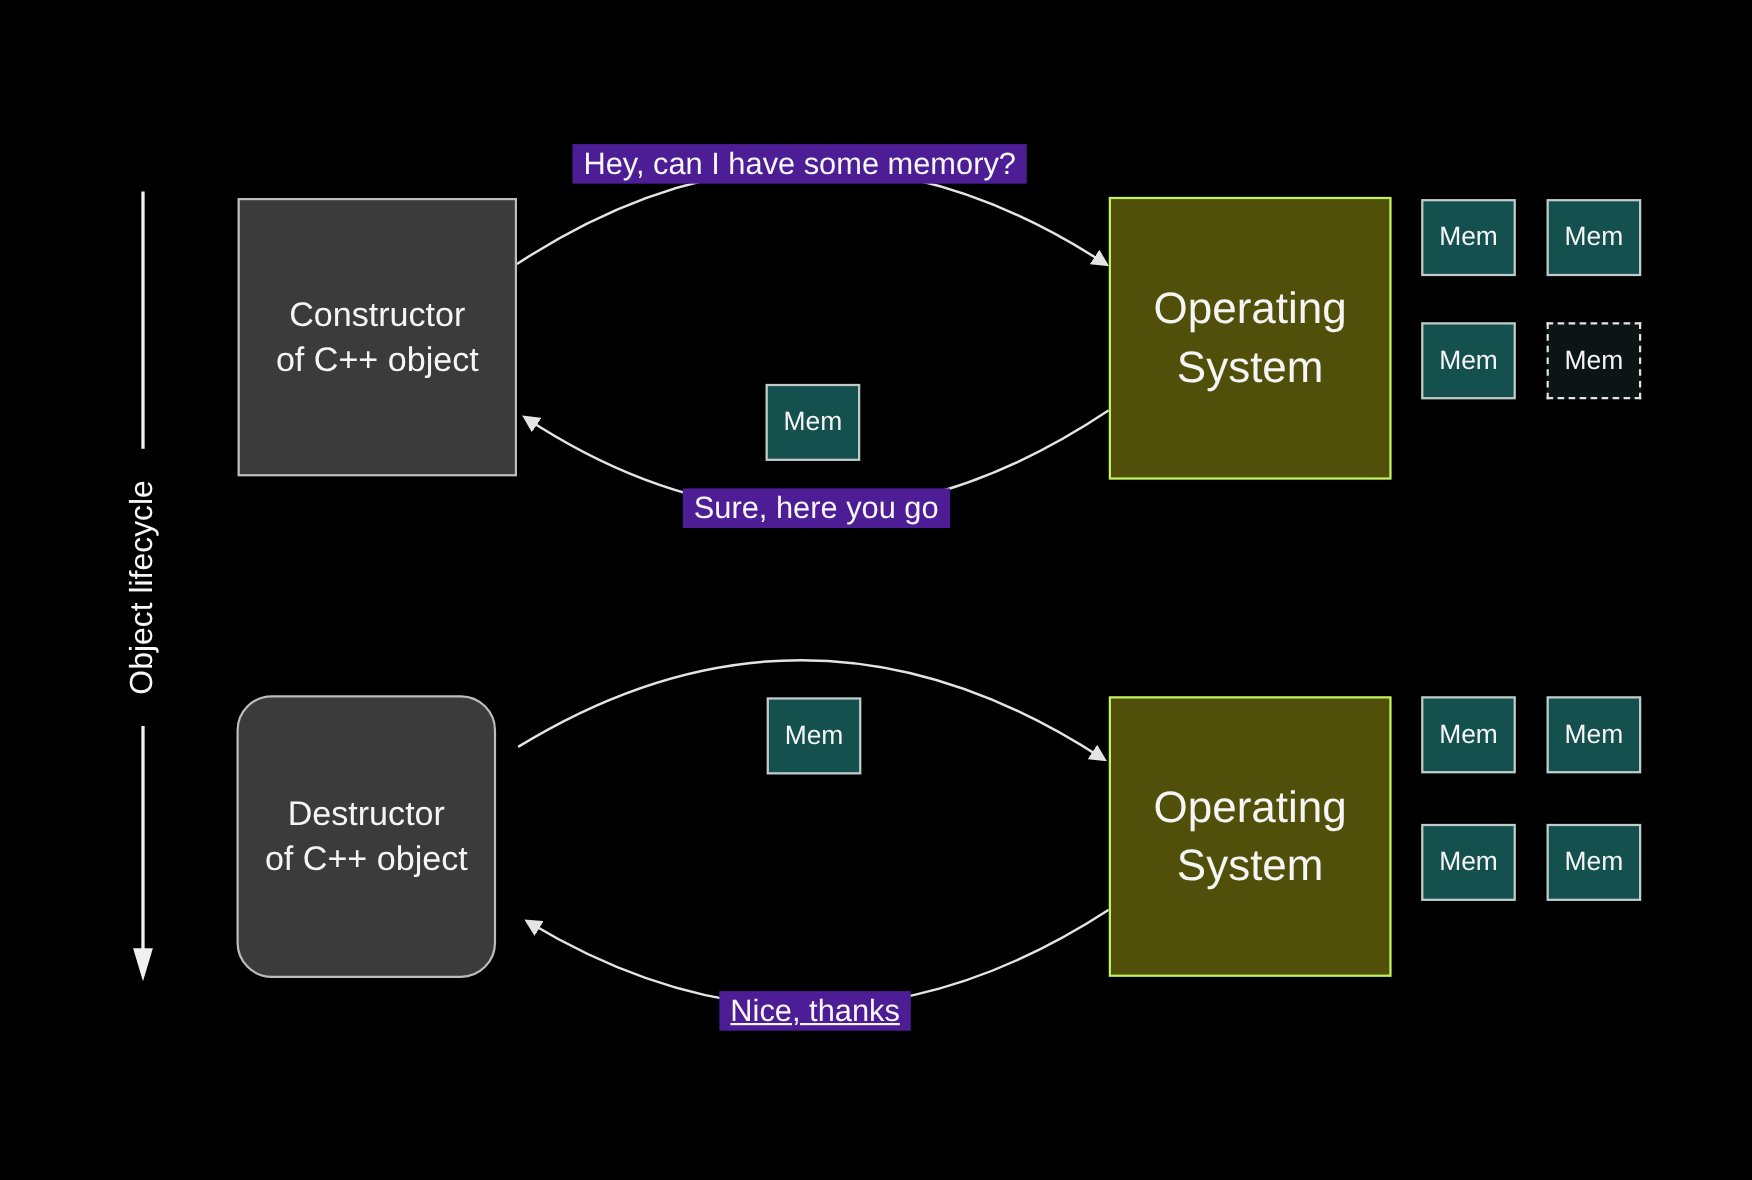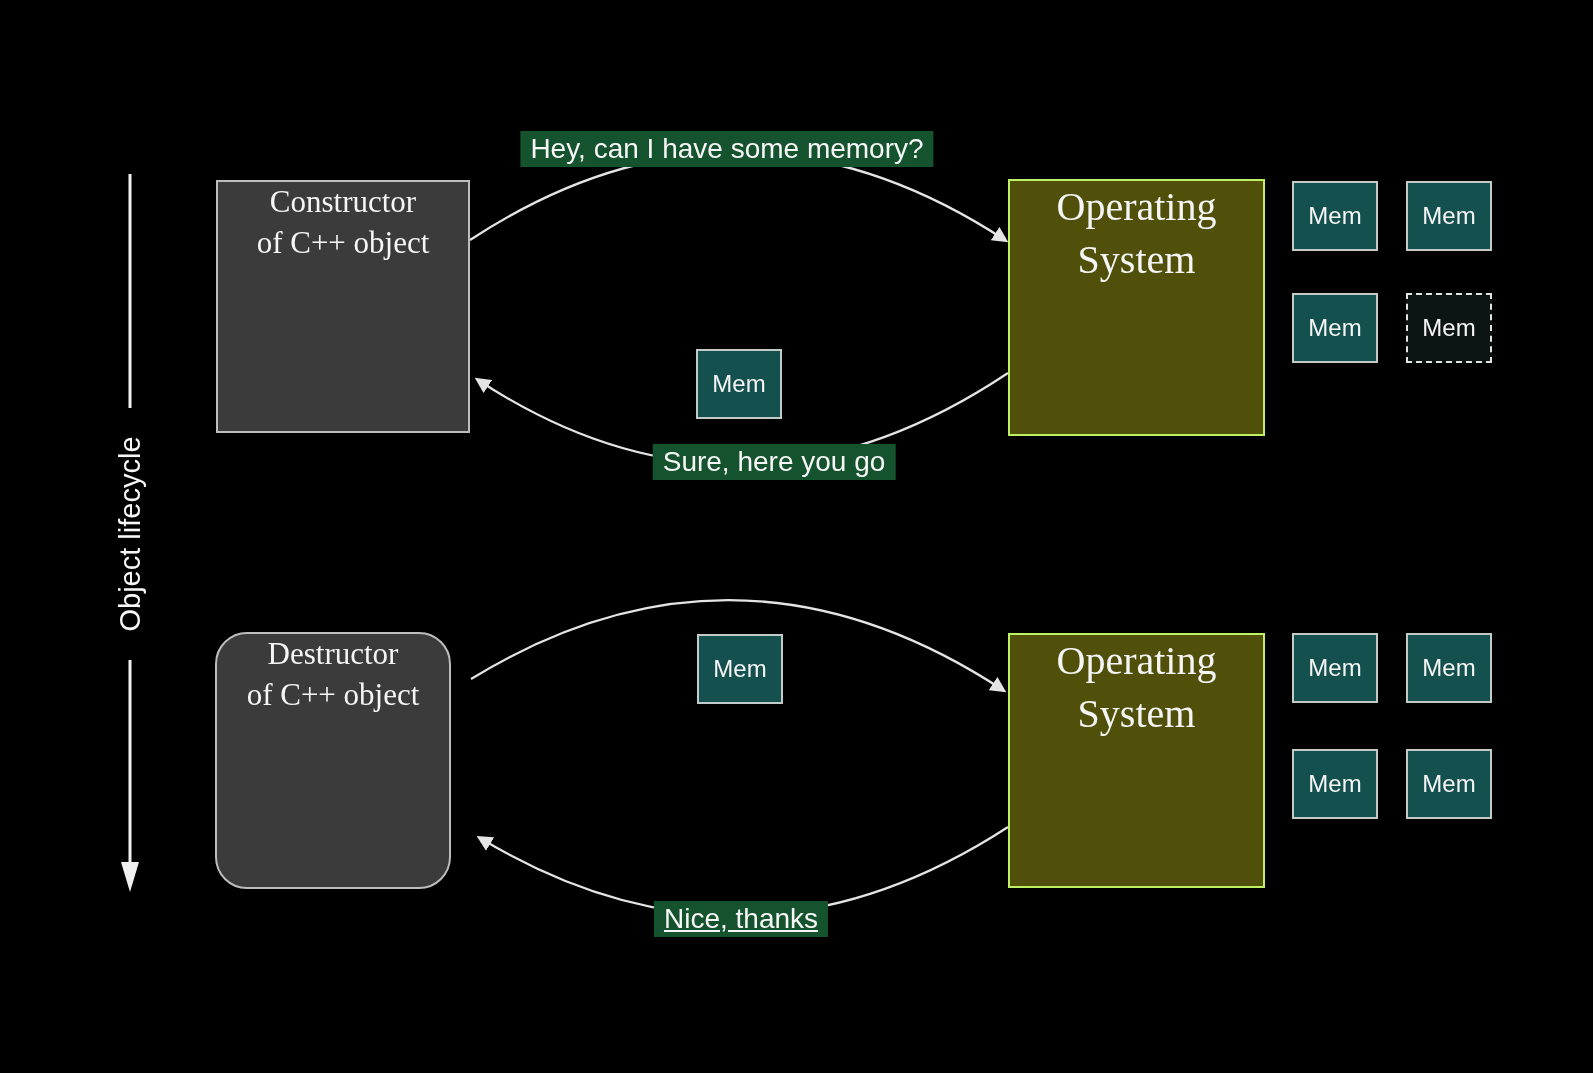--- a/index.html
+++ b/index.html
@@ -18,24 +18,24 @@
   }
   svg.arrows {
     position: absolute;
     inset: 0;
     width: 1593px;
     height: 1073px;
   }
   .big-box {
     position: absolute;
     display: flex;
+    align-items: center;
     justify-content: center;
     text-align: center;
     box-sizing: border-box;
-    font-family: Liberation Serif, serif;
   }
   .big-box .box-label {
     white-space: pre-line;
     line-height: 1.32;
     color: #f5f5f5;
   }
   .actor-box {
     background: #3b3b3b;
     border: 2px solid #bdbdbd;
     font-size: 31px;
@@ -58,21 +58,21 @@
     font-size: 24px;
     color: #f5f5f5;
   }
   .mem-chip.dashed {
     background: #0c1514;
     border: 2px dashed #e3e3e3;
   }
   .speech {
     position: absolute;
     transform: translateX(-50%);
-    background: #14532d;
+    background: #4c1d95;
     padding: 2px 10px;
     font-size: 28px;
     line-height: 32px;
     white-space: nowrap;
     color: #f7f7f7;
   }
   .lifecycle-label {
     position: absolute;
     left: 130px;
     top: 534px;
@@ -120,21 +120,21 @@
     <span class="box-label">Operating
 System</span>
   </div>
 
   <div class="speech" style="left:727px; top:131px;">Hey, can I have some memory?</div>
 
   <div class="mem-chip" style="left:696px; top:349px;">
     <span>Mem</span>
   </div>
 
-  <div class="speech" style="left:774px; top:444px;">Sure, here you go</div>
+  <div class="speech" style="left:742px; top:444px;">Sure, here you go</div>
 
   <div class="mem-chip" style="left:1292px; top:181px;">
     <span>Mem</span>
   </div>
   <div class="mem-chip" style="left:1406px; top:181px;">
     <span>Mem</span>
   </div>
   <div class="mem-chip" style="left:1292px; top:293px;">
     <span>Mem</span>
   </div>

